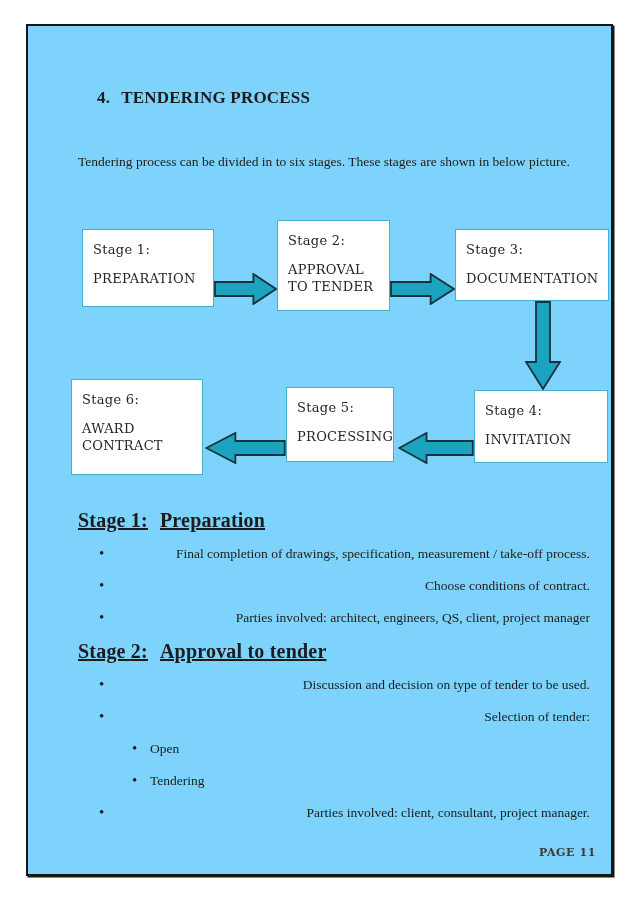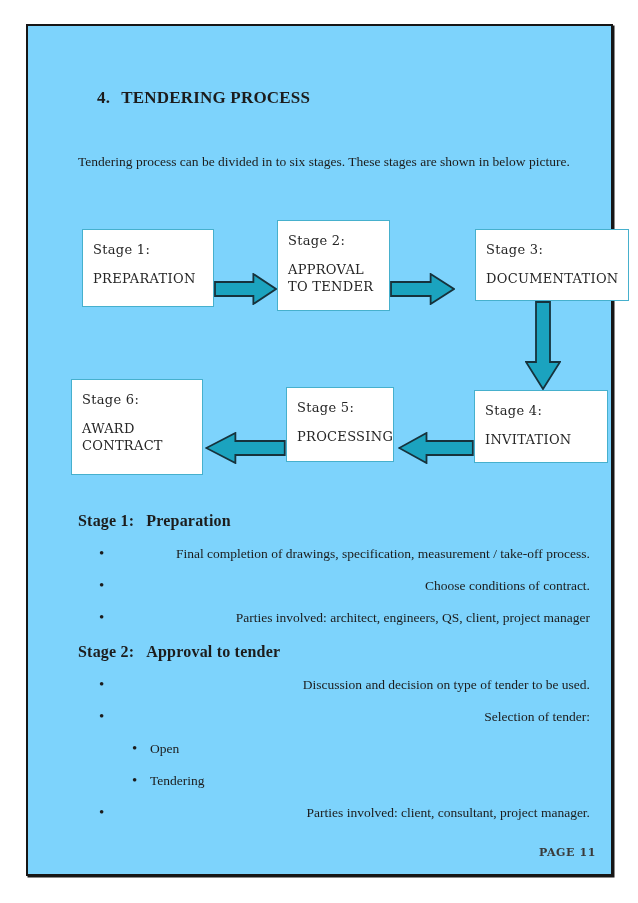--- a/index.html
+++ b/index.html
@@ -34,41 +34,41 @@
   .diagram{position:absolute;left:0;top:0;width:100%;height:100%;pointer-events:none;}
   .stage-box{
     position:absolute;border:1.5px solid var(--box-border);background:#fff;
     font-family:"DejaVu Serif",serif;font-size:13px;color:#262626;
     padding:11px 8px 6px 10px;letter-spacing:0.3px;line-height:17px;
   }
   .stage-box .stage-label{display:block;margin-bottom:12px;white-space:nowrap;}
   .stage-box .stage-name{display:block;}
   .box-1{left:54px;top:203px;width:132px;height:78px;}
   .box-2{left:249px;top:194px;width:113px;height:91px;}
-  .box-3{left:427px;top:203px;width:154px;height:72px;margin-left:20px;}
+  .box-3{left:427px;top:203px;width:154px;height:72px;}
   .box-4{left:446px;top:364px;width:134px;height:73px;}
   .box-5{left:258px;top:361px;width:108px;height:75px;}
   .box-6{left:43px;top:353px;width:132px;height:96px;}
 
   .arrow{position:absolute;}
   .arrow polygon{
     fill:var(--arrow-fill);stroke:var(--arrow-outline);
     stroke-width:1.8;stroke-linejoin:miter;vector-effect:non-scaling-stroke;
   }
   .arrow-1{left:186px;top:247px;width:63px;height:32px;}
   .arrow-2{left:362px;top:247px;width:65px;height:32px;}
   .arrow-3{left:497px;top:275px;width:36px;height:89px;}
   .arrow-4{left:370px;top:406px;width:76px;height:32px;}
   .arrow-5{left:177px;top:406px;width:81px;height:32px;}
 
   
   .stages-text{position:absolute;left:50px;top:484px;width:512px;}
   .stage-heading{
-    font-size:16px;font-weight:bold;letter-spacing:0.2px;
-    margin:8px 0 14px 0;line-height:21px;
+    font-size:20px;font-weight:bold;letter-spacing:0.2px;
+    margin:8px 0 14px 0;line-height:21px;text-decoration:underline;
   }
   .stage-heading:first-child{margin-top:0;}
   .stage-heading .h-label{margin-right:12px;}
   ul{list-style:none;}
   li{
     position:relative;font-size:13.5px;line-height:18px;margin-bottom:14px;
   }
   li.lvl1{padding-left:39px;text-align:right;}
   li.lvl1::before{
     content:"\2022";position:absolute;left:21px;top:-1px;font-size:15px;

